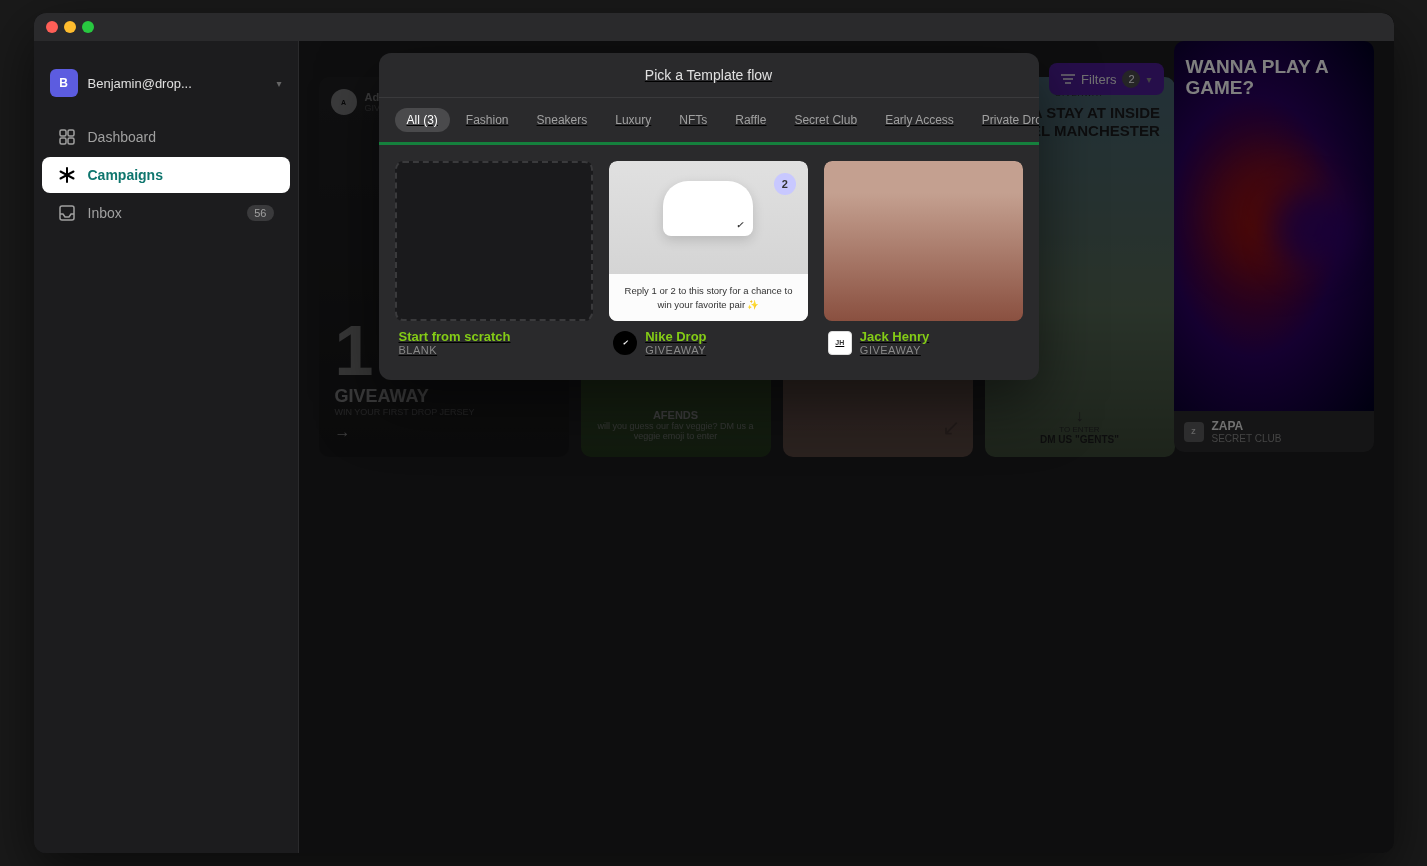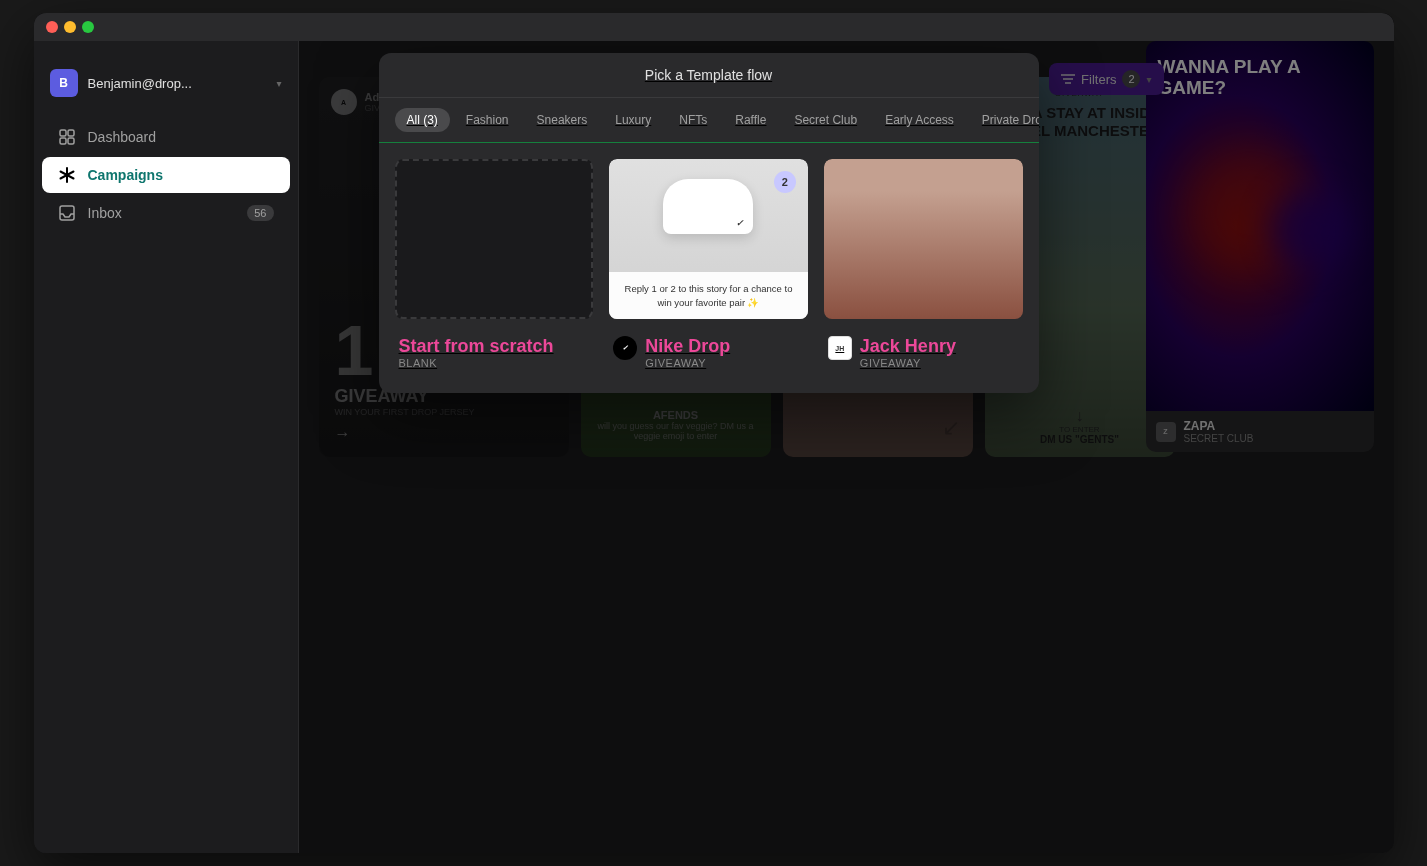--- a/index.html
+++ b/index.html
@@ -152,21 +152,21 @@
       color: #e0e0e0;
       font-size: 14px;
       font-weight: 500;
       border-bottom: 1px solid #3a3a3c;
     }
     .filter-tabs {
       display: flex;
       gap: 4px;
       padding: 10px 16px;
       overflow-x: auto;
-      border-bottom: 1px solid #15803d;
+      border-bottom: 3px solid #15803d;
     }
     .filter-tab {
       padding: 5px 12px;
       border-radius: 20px;
       font-size: 12px;
       cursor: pointer;
       white-space: nowrap;
       color: #a0a0a0;
       background: transparent;
       border: none;
@@ -196,24 +196,23 @@
       position: relative;
     }
     .template-info {
       display: flex;
       align-items: center;
       gap: 8px;
       padding: 8px 4px;
     }
     .template-text { flex: 1; }
     .template-name {
-      color: #ec4899;
-      font-size: 18px;
+      color: #84cc16;
+      font-size: 13px;
       font-weight: 600;
-      margin-top: 9px;
     }
     .template-type {
       color: #888;
       font-size: 11px;
       text-transform: uppercase;
       letter-spacing: 0.5px;
     }
     .nike-logo-img {
       background: #000;
       border-radius: 50%;
@@ -351,21 +350,21 @@
           <div style="font-size:15px;font-weight:900;color:#1a1a1a;line-height:1.2;margin-top:6px;">WIN A STAY AT INSIDE HOTEL MANCHESTER</div>
         </div>
         <div style="position:absolute;bottom:12px;left:0;right:0;text-align:center;">
           <div style="color:#444;font-size:16px;">↓</div>
           <div style="color:#333;font-size:8px;text-transform:uppercase;">TO ENTER</div>
           <div style="color:#1a1a1a;font-size:10px;font-weight:700;">DM US "GENTS"</div>
         </div>
       </div>
     </div>
 
-    <div style="position:absolute;top:28px;right:20px;width:228px;border-radius:10px;overflow:hidden;z-index:2;">
+    <div style="position:absolute;top:28px;right:20px;width:200px;border-radius:10px;overflow:hidden;z-index:2;">
       <div style="width:100%;height:370px;background:radial-gradient(ellipse at 40% 50%,#8b0a0a 0%,#2a0060 50%,#000020 100%);position:relative;">
         <div style="position:absolute;width:120px;height:120px;background:rgba(150,20,20,0.6);border-radius:50%;filter:blur(20px);top:30%;left:20%;"></div>
         <div style="position:absolute;width:80px;height:80px;background:rgba(40,0,120,0.8);border-radius:50%;filter:blur(15px);top:40%;right:10%;"></div>
         <div style="position:absolute;top:16px;left:12px;right:12px;">
           <div style="font-size:19px;font-weight:900;color:#fff;line-height:1.1;text-transform:uppercase;">WANNA PLAY A GAME?</div>
         </div>
       </div>
       <div style="background:#2a2a2c;padding:8px 10px;display:flex;align-items:center;gap:8px;">
         <div style="width:20px;height:20px;background:#5a5a5c;border-radius:4px;display:flex;align-items:center;justify-content:center;font-size:7px;color:#ccc;font-weight:700;">Z</div>
         <div>

